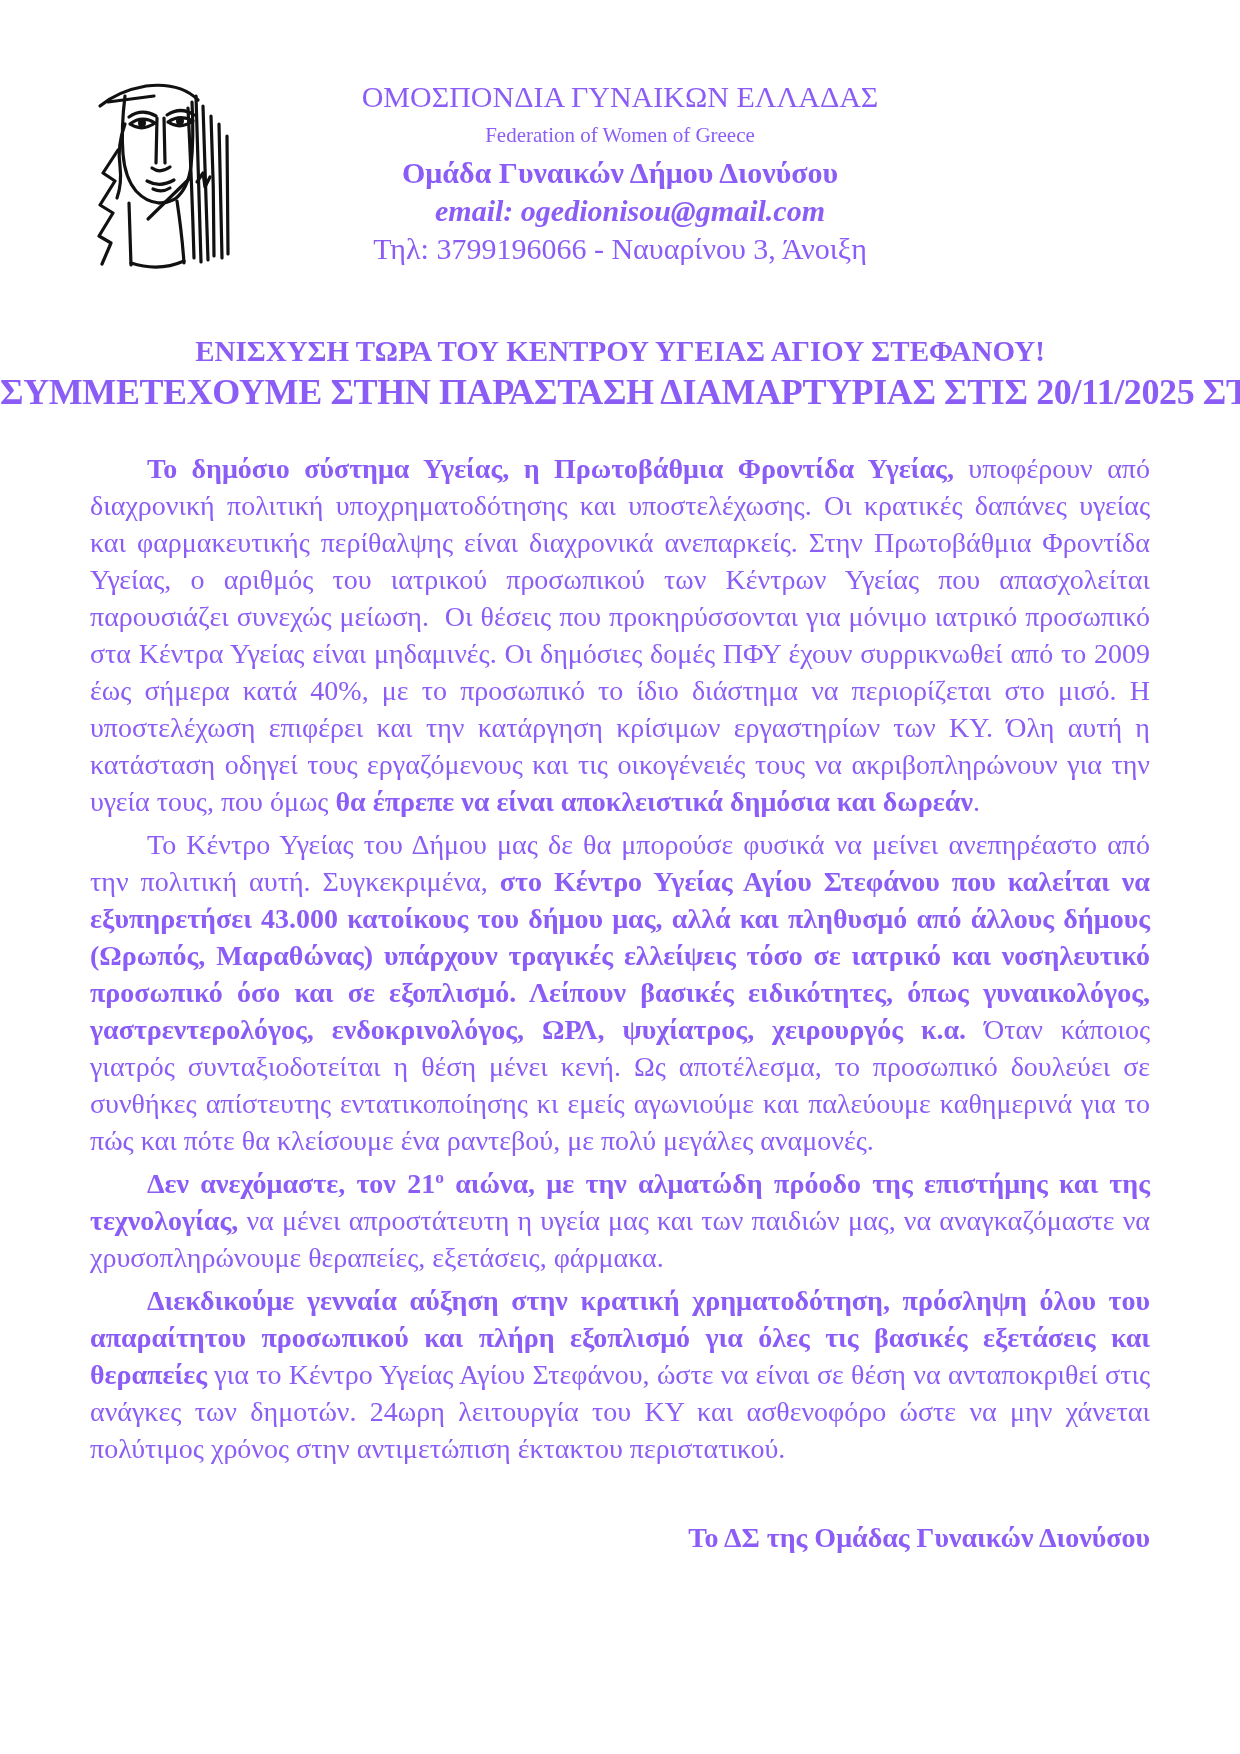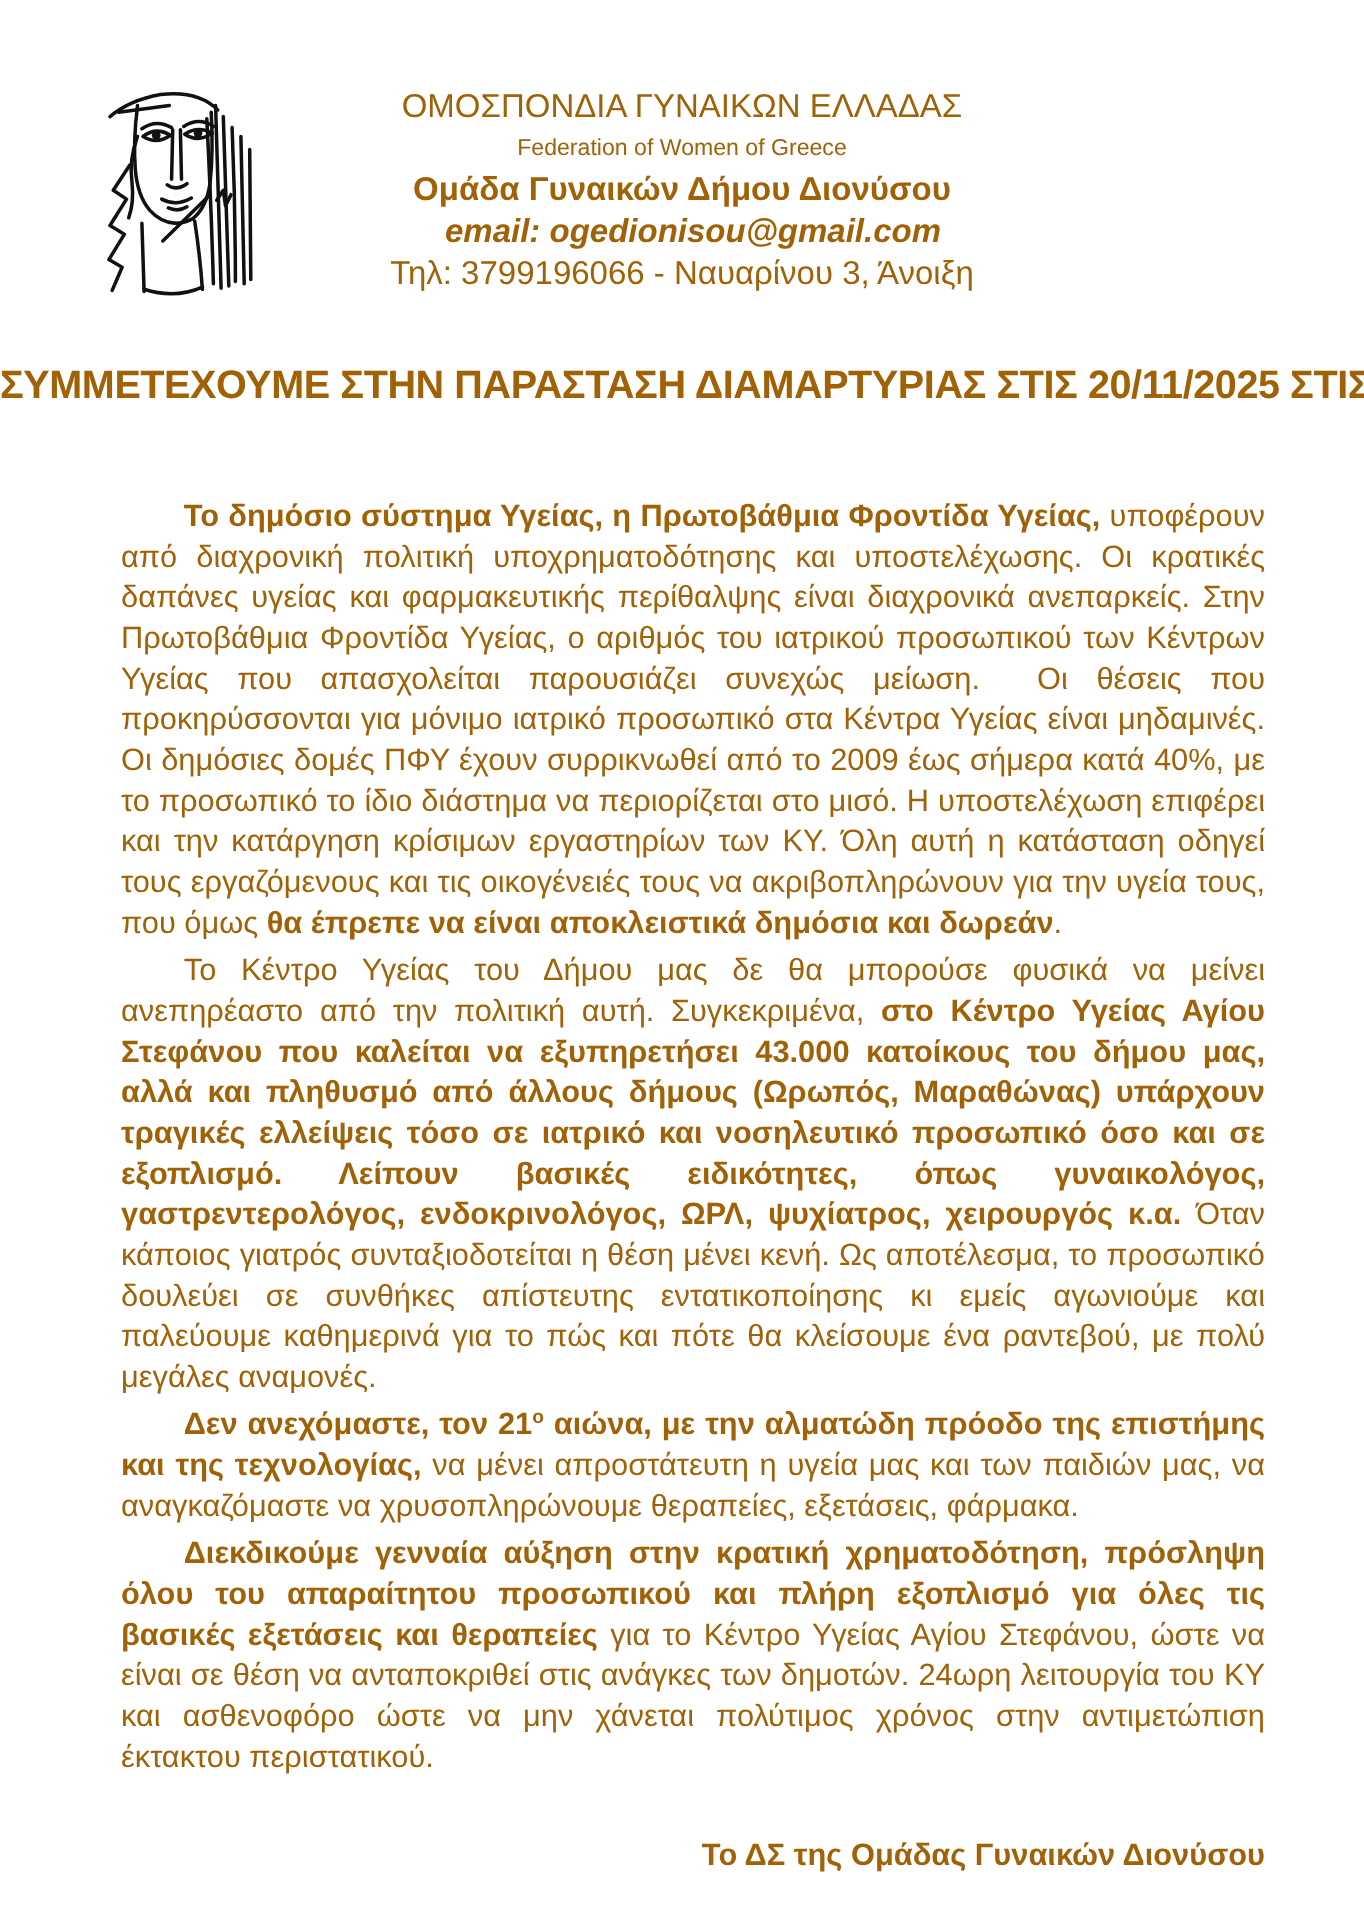--- a/index.html
+++ b/index.html
@@ -3,22 +3,22 @@
 <meta charset="utf-8">
 <style>
   * { margin: 0; padding: 0; box-sizing: border-box; }
   html, body { background: #ffffff; }
   .page {
     position: relative;
     width: 1240px;
     height: 1754px;
     margin: 0 auto;
     background: #ffffff;
-    color: #a16207;
-    font-family: Liberation Sans, sans-serif;
+    color: #8b5cf6;
+    font-family: Liberation Serif, serif;
     overflow: hidden;
   }
   .logo {
     position: absolute;
     top: 66px;
     left: 84px;
     width: 152px;
     height: 206px;
   }
   .logo svg { width: 100%; height: 100%; }
@@ -45,21 +45,21 @@
   .title-l2 { font-size: 36px; line-height: 40px; letter-spacing: -0.4px; white-space: nowrap; }
   .content {
     position: absolute;
     top: 450px;
     left: 90px;
     width: 1060px;
     font-size: 28px;
     line-height: 37px;
     text-align: justify;
   }
-  .para { text-indent: 57px; margin-bottom: 6px; margin-left: 20px; }
+  .para { text-indent: 57px; margin-bottom: 6px; }
   .para b { font-weight: bold; }
   .para sup { font-size: 0.62em; vertical-align: super; line-height: 0; }
   .signature {
     margin-top: 52px;
     text-align: right;
     font-weight: bold;
     font-size: 28px;
   }
 </style>
 </head>
@@ -112,20 +112,21 @@
 
   <div class="header-text">
     <div class="h-line">ΟΜΟΣΠΟΝΔΙΑ ΓΥΝΑΙΚΩΝ ΕΛΛΑΔΑΣ</div>
     <div class="h-line h-en">Federation of Women of Greece</div>
     <div class="h-line h-bold">Ομάδα Γυναικών Δήμου Διονύσου</div>
     <div class="h-line h-bi">email: ogedionisou@gmail.com</div>
     <div class="h-line">Τηλ: 3799196066 - Ναυαρίνου 3, Άνοιξη</div>
   </div>
 
   <div class="titles">
+    <div class="title-l1">ΕΝΙΣΧΥΣΗ ΤΩΡΑ ΤΟΥ ΚΕΝΤΡΟΥ ΥΓΕΙΑΣ ΑΓΙΟΥ ΣΤΕΦΑΝΟΥ!</div>
     <div class="title-l2">ΣΥΜΜΕΤΕΧΟΥΜΕ ΣΤΗΝ ΠΑΡΑΣΤΑΣΗ ΔΙΑΜΑΡΤΥΡΙΑΣ ΣΤΙΣ 20/11/2025 ΣΤΙΣ 11 ΠΜ</div>
   </div>
 
   <div class="content">
     <div id="body-paragraphs">
         <p class="para"><b>Το δημόσιο σύστημα Υγείας, η Πρωτοβάθμια Φροντίδα Υγείας,</b><span> υποφέρουν από διαχρονική πολιτική υποχρηματοδότησης και υποστελέχωσης. Οι κρατικές δαπάνες υγείας και φαρμακευτικής περίθαλψης είναι διαχρονικά ανεπαρκείς. Στην Πρωτοβάθμια Φροντίδα Υγείας, ο αριθμός του ιατρικού προσωπικού των Κέντρων Υγείας που απασχολείται παρουσιάζει συνεχώς μείωση.&nbsp; Οι θέσεις που προκηρύσσονται για μόνιμο ιατρικό προσωπικό στα Κέντρα Υγείας είναι μηδαμινές. Οι δημόσιες δομές ΠΦΥ έχουν συρρικνωθεί από το 2009 έως σήμερα κατά 40%, με το προσωπικό το ίδιο διάστημα να περιορίζεται στο μισό. Η υποστελέχωση επιφέρει και την κατάργηση κρίσιμων εργαστηρίων των ΚΥ. Όλη αυτή η κατάσταση οδηγεί τους εργαζόμενους και τις οικογένειές τους να ακριβοπληρώνουν για την υγεία τους, που όμως </span><b>θα έπρεπε να είναι αποκλειστικά δημόσια και δωρεάν</b><span>.</span></p>
         <p class="para"><span>Το Κέντρο Υγείας του Δήμου μας δε θα μπορούσε φυσικά να μείνει ανεπηρέαστο από την πολιτική αυτή. Συγκεκριμένα, </span><b>στο Κέντρο Υγείας Αγίου Στεφάνου που καλείται να εξυπηρετήσει 43.000 κατοίκους του δήμου μας, αλλά και πληθυσμό από άλλους δήμους (Ωρωπός, Μαραθώνας) υπάρχουν τραγικές ελλείψεις τόσο σε ιατρικό και νοσηλευτικό προσωπικό όσο και σε εξοπλισμό. Λείπουν βασικές ειδικότητες, όπως γυναικολόγος, γαστρεντερολόγος, ενδοκρινολόγος, ΩΡΛ, ψυχίατρος, χειρουργός κ.α.</b><span> Όταν κάποιος γιατρός συνταξιοδοτείται η θέση μένει κενή. Ως αποτέλεσμα, το προσωπικό δουλεύει σε συνθήκες απίστευτης εντατικοποίησης κι εμείς αγωνιούμε και παλεύουμε καθημερινά για το πώς και πότε θα κλείσουμε ένα ραντεβού, με πολύ μεγάλες αναμονές.</span></p>
         <p class="para"><b>Δεν ανεχόμαστε, τον 21</b><b><sup>ο</sup></b><b> αιώνα, με την αλματώδη πρόοδο της επιστήμης και της τεχνολογίας,</b><span> να μένει απροστάτευτη η υγεία μας και των παιδιών μας, να αναγκαζόμαστε να χρυσοπληρώνουμε θεραπείες, εξετάσεις, φάρμακα.</span></p>
         <p class="para"><b>Διεκδικούμε γενναία αύξηση στην κρατική χρηματοδότηση, πρόσληψη όλου του απαραίτητου προσωπικού και πλήρη εξοπλισμό για όλες τις βασικές εξετάσεις και θεραπείες</b><span> για το Κέντρο Υγείας Αγίου Στεφάνου, ώστε να είναι σε θέση να ανταποκριθεί στις ανάγκες των δημοτών. 24ωρη λειτουργία του ΚΥ και ασθενοφόρο ώστε να μην χάνεται πολύτιμος χρόνος στην αντιμετώπιση έκτακτου περιστατικού.</span></p>
       </div>

